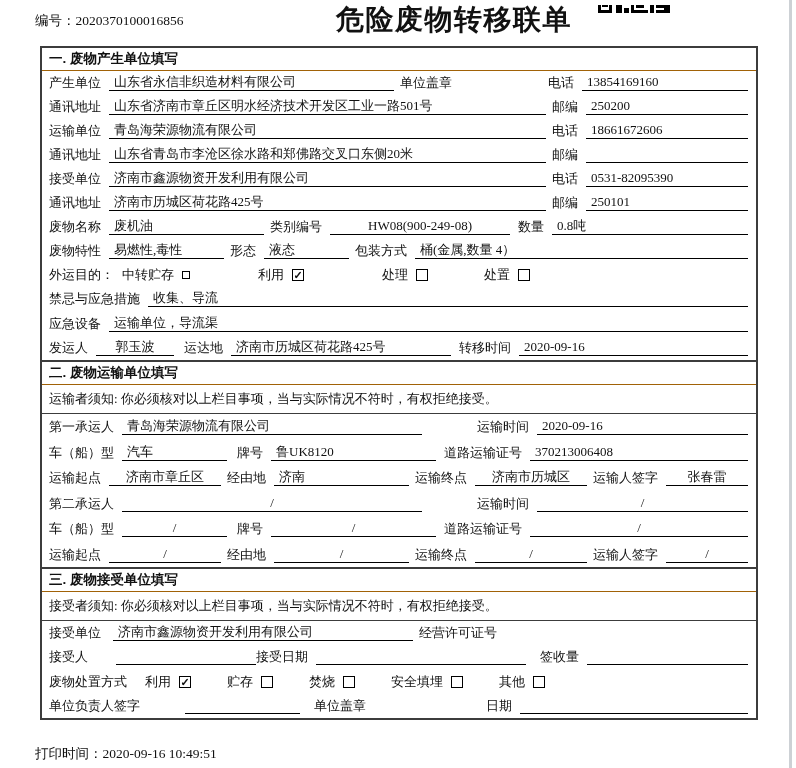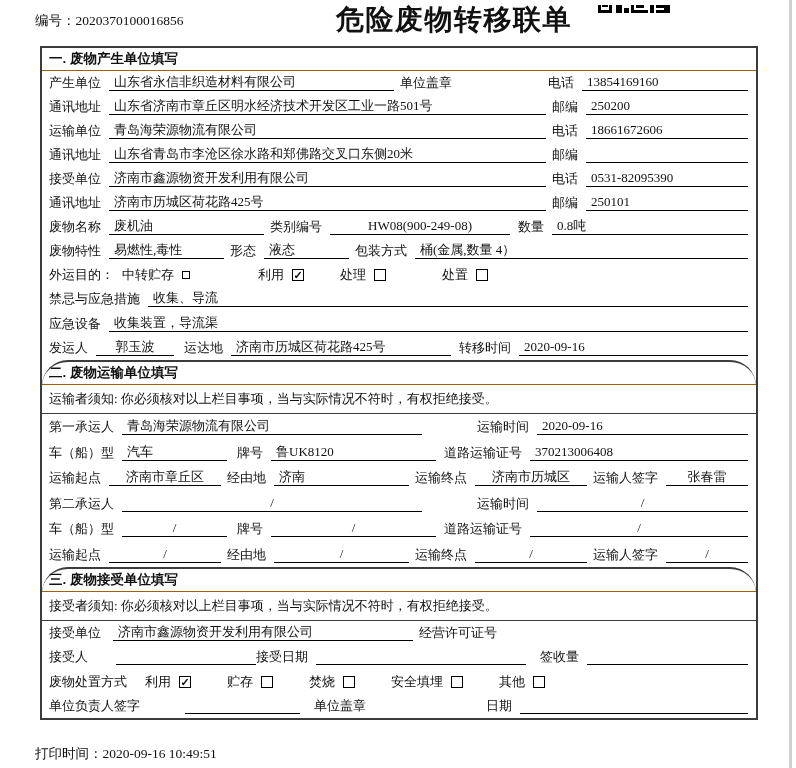--- a/index.html
+++ b/index.html
@@ -8,21 +8,21 @@
 
   .doc-number { position:absolute; left:35px; top:12px; font-size:13.5px; white-space:nowrap; }
   .doc-title  { position:absolute; left:336px; top:1px; font-size:28px; font-weight:bold;
                 letter-spacing:1.5px; font-family:"Liberation Sans","DejaVu Sans",sans-serif; white-space:nowrap; }
   .qr-frag { position:absolute; left:598px; top:0; }
 
   .form-table { position:absolute; left:40px; top:46px; width:718px; border:2px solid #3c3c3c; background:#fff; }
 
   .sec-head { height:23px; line-height:21px; font-weight:bold; font-size:13.5px; padding-left:7px;
               border-bottom:1px solid #a16207; font-family:"Liberation Sans","DejaVu Sans",sans-serif; }
-  .section.topline { border-top:2px solid #3c3c3c;border-radius:26px; }
+  .section.topline { border-top:2px solid #3c3c3c; }
   .notice { height:29px; line-height:28px; font-size:13px; padding-left:7px; border-bottom:1px solid #3c3c3c; white-space:nowrap; }
 
   .row { display:flex; align-items:flex-end; padding:0 8px 4px 7px; }
   .s1 .row { height:24.05px; }
   .s2 .row { height:25.5px; }
   .s3 .row { height:24.4px; }
 
   .lbl { white-space:nowrap; font-size:13px; line-height:16px; flex:0 0 auto; }
   .fill { border-bottom:1px solid #000; margin-left:8px; white-space:nowrap; font-size:13px;
           line-height:16px; padding:0 5px; min-width:18px; flex:0 0 auto; overflow:hidden; }
@@ -123,36 +123,36 @@
       <div class="row">
         <span class="lbl">外运目的：</span>
         <span class="cbw" style="margin-left: 8px;">
           <span>中转贮存</span>
           <span class="box sm"></span>
         </span>
         <span class="cbw" style="margin-left: 68px;">
           <span>利用</span>
           <span class="box">✓</span>
         </span>
-        <span class="cbw" style="margin-left: 36px;">
+        <span class="cbw" style="margin-left: 78px;">
           <span>处理</span>
           <span class="box"></span>
         </span>
         <span class="cbw" style="margin-left: 56px;">
           <span>处置</span>
           <span class="box"></span>
         </span>
       </div>
       <div class="row">
         <span class="lbl">禁忌与应急措施</span>
         <span class="fill grow">收集、导流</span>
       </div>
       <div class="row">
         <span class="lbl">应急设备</span>
-        <span class="fill grow">收集装置，导流渠</span>
+        <span class="fill grow">运输单位，导流渠</span>
       </div>
       <div class="row">
         <span class="lbl">发运人</span>
         <span class="fill ctr" style="width: 78px;">郭玉波</span>
         <span class="lbl" style="margin-left: 10px;">运达地</span>
         <span class="fill" style="width: 220px;">济南市历城区荷花路425号</span>
         <span class="lbl" style="margin-left: 8px;">转移时间</span>
         <span class="fill grow">2020-09-16</span>
       </div>
     </div>

